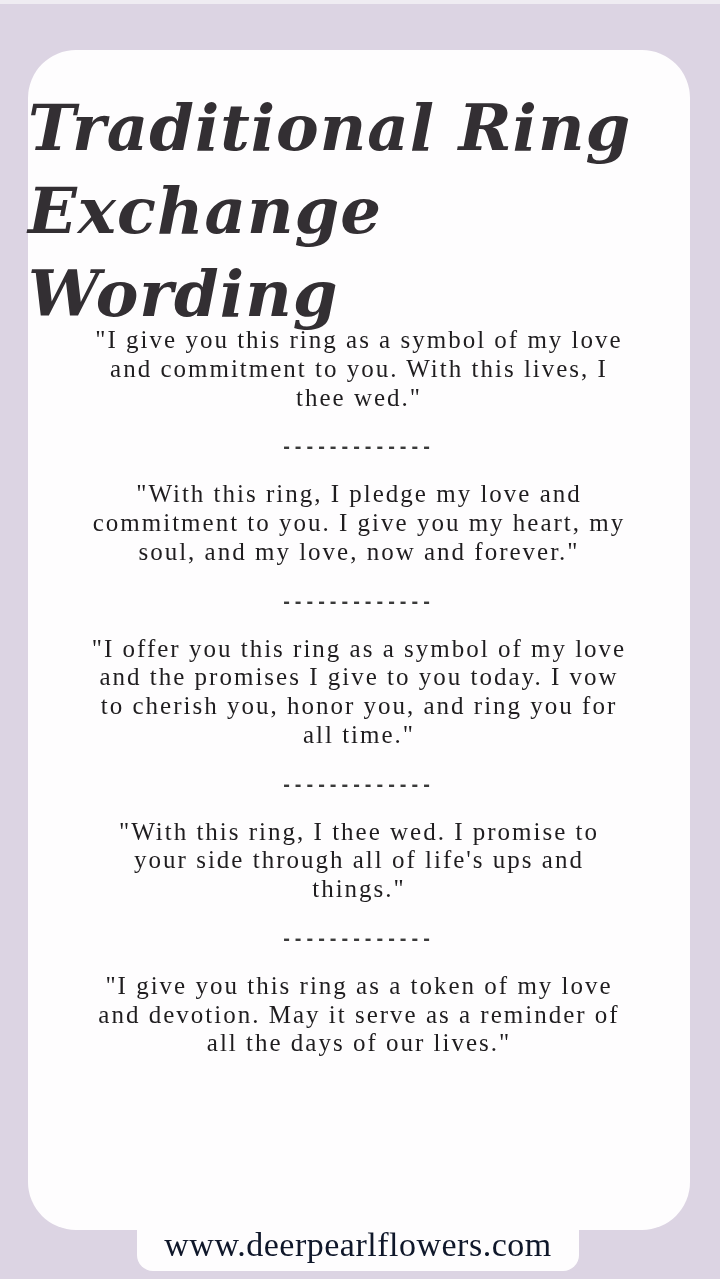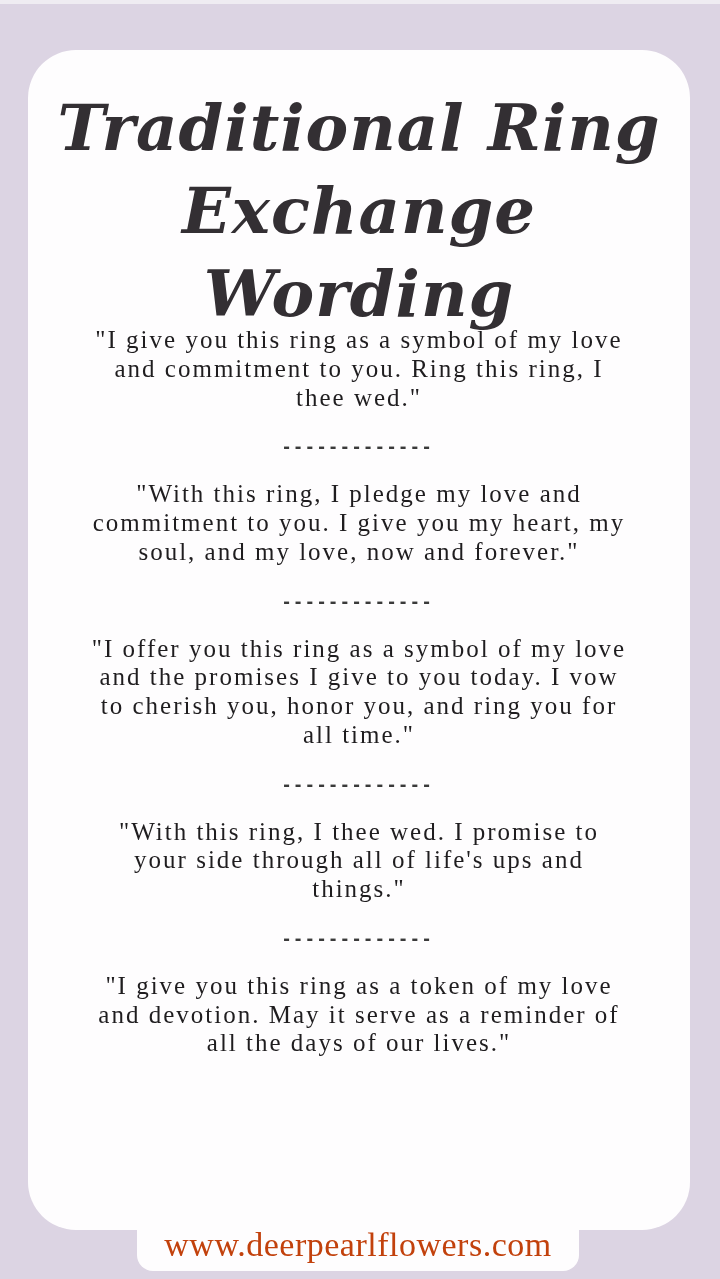--- a/index.html
+++ b/index.html
@@ -24,21 +24,21 @@
     width: 662px;
     height: 1180px;
     background: #fefdfe;
     border-radius: 48px;
   }
   .title {
     position: absolute;
     left: 0;
     top: 36px;
     width: 100%;
-    text-align: center;
+    text-align: left;
     font-family: "DejaVu Serif", serif;
     font-style: italic;
     font-weight: bold;
     font-size: 64px;
     line-height: 1.3;
     letter-spacing: 1px;
     color: #332f33;
     margin: 0;
   }
   .quote-list {
@@ -79,39 +79,39 @@
     background: #fefdfe;
     border-radius: 16px;
     display: flex;
     align-items: center;
     justify-content: center;
   }
   .website-url {
     font-family: "Liberation Serif", serif;
     font-size: 34px;
     letter-spacing: 0.5px;
-    color: #c2410c;
+    color: #0f172a;
     padding-top: 6px;
   }
 </style>
 </head>
 <body>
 
 <div class="top-light-strip"></div>
 
 <div>
   <div class="card">
     <h1 class="title">
       <div>Traditional Ring</div>
       <div>Exchange Wording</div>
     </h1>
     <div class="quote-list">
   <div class="quote">
           <div>"I give you this ring as a symbol of my love</div>
-          <div>and commitment to you. Ring this ring, I</div>
+          <div>and commitment to you. With this lives, I</div>
           <div>thee wed."</div>
         </div>
   <div class="sep">-------------</div>
 
   <div class="quote">
           <div>"With this ring, I pledge my love and</div>
           <div>commitment to you. I give you my heart, my</div>
           <div>soul, and my love, now and forever."</div>
         </div>
   <div class="sep">-------------</div>

